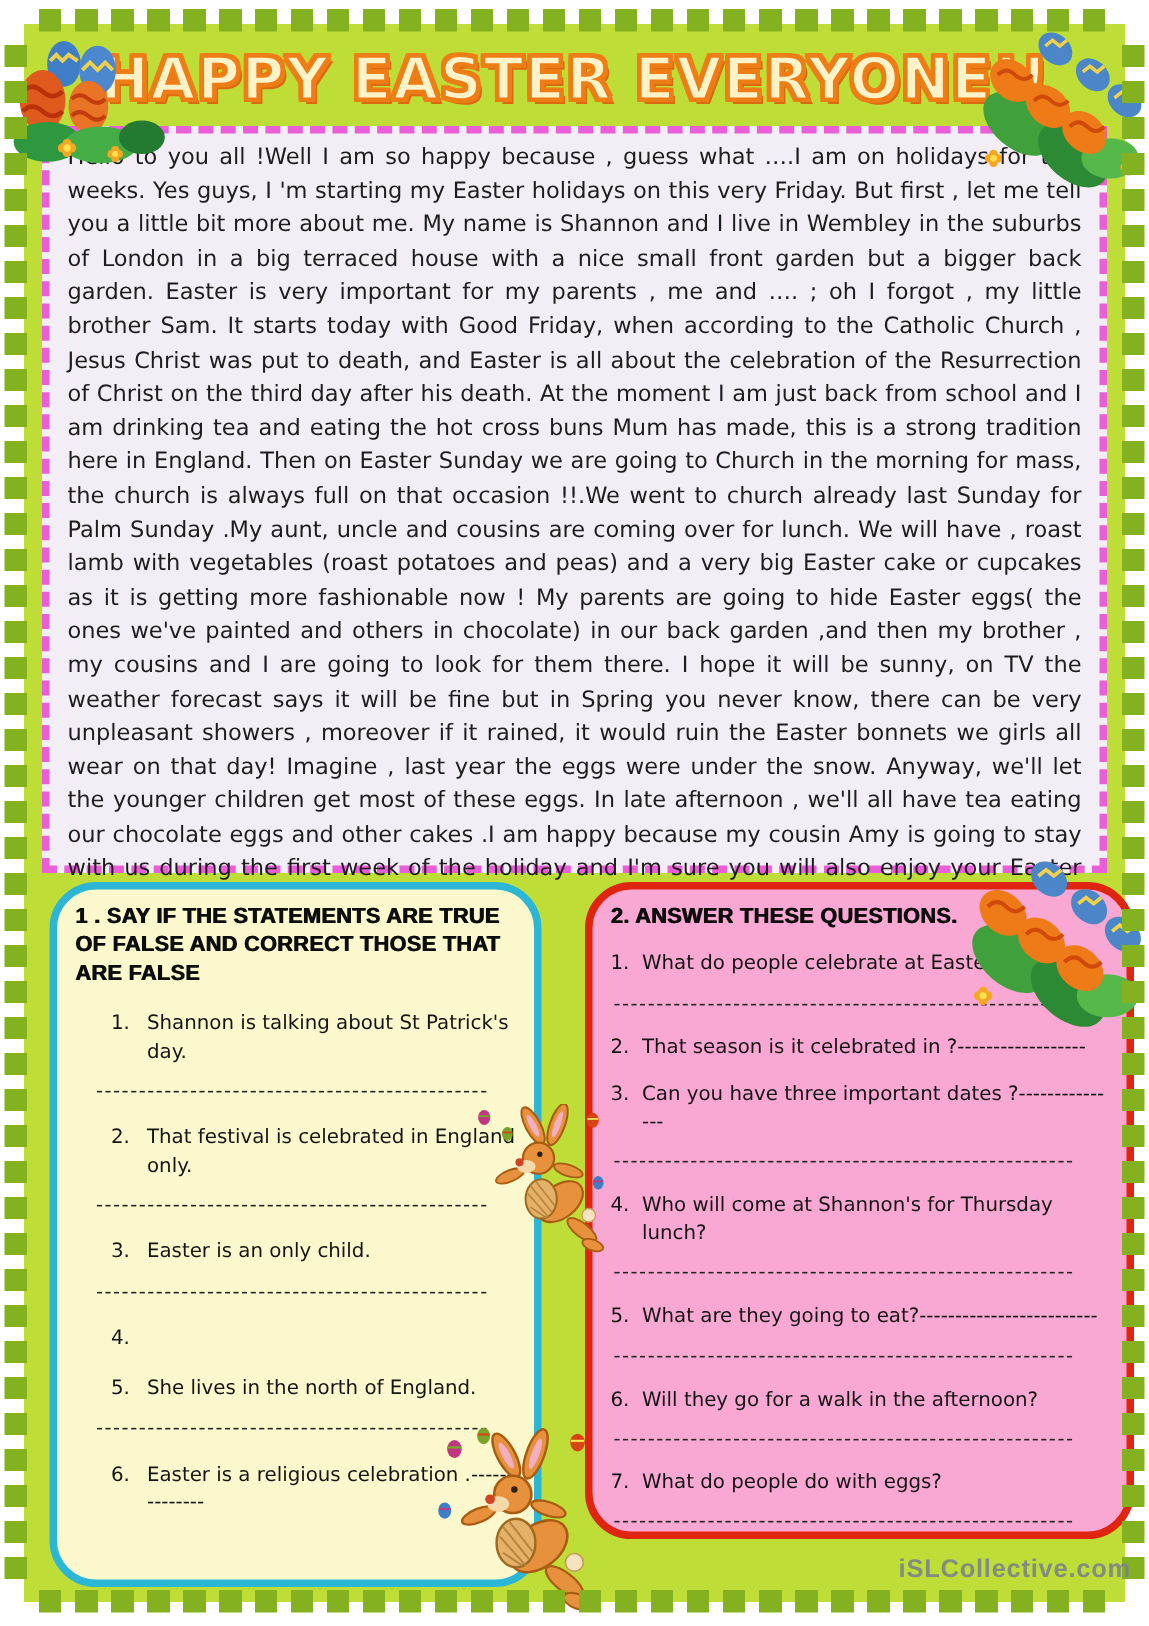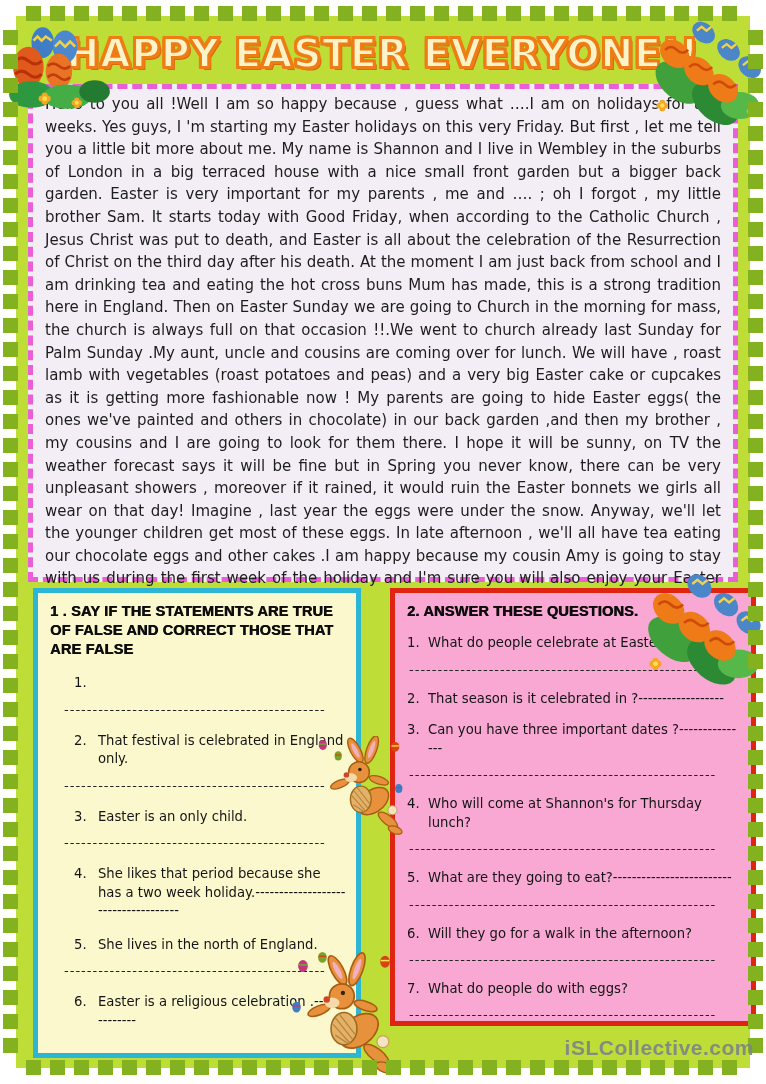--- a/index.html
+++ b/index.html
@@ -41,21 +41,21 @@
   .text-block{
     position:absolute;left:28px;top:84px;width:710px;height:498px;
     background:#f3eef6;border:5px dashed #ea5ed8;box-sizing:border-box;
     padding:4px 12px 2px 12px;z-index:1;
   }
   .passage{
     margin:0;font-size:15px;line-height:22.6px;color:#1d1d1d;
     text-align:justify;
   }
   
-  .panel{position:absolute;box-sizing:border-box;z-index:2;}
+  .panel{position:absolute;box-sizing:border-box;z-index:2;border-radius:31px;}
   .panel-left{
     left:33px;top:588px;width:328px;height:470px;
     background:#fbf8cd;border:5px solid #2cb6d6;
     padding:9px 10px 6px 12px;overflow:hidden;
   }
   .panel-right{
     left:390px;top:588px;width:366px;height:438px;
     background:#f9a8d4;border:5px solid #df2410;
     padding:9px 12px 6px 12px;overflow:hidden;
   }
@@ -80,21 +80,21 @@
   .deco{position:absolute;z-index:5;pointer-events:none;}
   .eggs-top-left{left:6px;top:16px;width:112px;height:94px;}
   .garland-top-right{left:646px;top:12px;width:120px;height:118px;}
   .garland-right-panel{left:638px;top:564px;width:128px;height:126px;}
   .bunny-1{left:312px;top:736px;width:94px;height:104px;}
   .bunny-2{left:290px;top:946px;width:108px;height:134px;}
   
   .watermark{
     position:absolute;right:12px;top:1036px;z-index:7;
     font-family:"Liberation Sans",sans-serif;
-    font-size:21px;font-weight:600;color:rgba(125,132,136,.92);
+    font-size:17px;font-weight:600;color:rgba(125,132,136,.92);
     letter-spacing:.5px;
   }
 </style>
 </head>
 <body>
 
 <div class="lime-field"></div>
 
 <div class="checker checker-h checker-top"></div>
 <div class="checker checker-h checker-bottom"></div>
@@ -107,38 +107,38 @@
 
 <div class="text-block">
   <p class="passage">Hello to you all !Well  I am so happy because , guess what ….I am on holidays for two weeks. Yes guys, I 'm starting my Easter holidays on this very Friday. But first , let me tell you a little bit more  about me. My name is Shannon and I live in Wembley in the suburbs of London in a big terraced house with a nice small front garden but a bigger back garden. Easter is very important for my parents , me and …. ; oh I forgot , my little brother Sam. It starts today with Good Friday, when according to the Catholic Church , Jesus Christ  was put to death, and Easter is all about the celebration of the Resurrection of Christ on the third day after his death. At the moment I am just back from school and I am drinking tea and eating the hot cross buns Mum has made, this is a strong tradition here in England. Then on Easter Sunday we are going to Church in the morning for mass, the church is always full on that occasion !!.We went to church already last Sunday for Palm Sunday .My aunt, uncle and cousins are coming over for lunch. We will have , roast lamb with vegetables  (roast potatoes  and peas) and a very big Easter cake  or cupcakes  as it is getting more fashionable now !  My parents are going to hide Easter eggs( the ones we've painted and others in chocolate) in our back garden ,and then my brother , my cousins and I are going to look for them there. I hope it will be sunny, on TV the  weather forecast says it will be fine but in Spring  you never know, there can be very unpleasant showers , moreover if it rained,  it would ruin the Easter bonnets we girls all wear on that day! Imagine , last year the eggs were under the snow. Anyway, we'll let the younger children get most of these eggs. In late afternoon , we'll all have tea eating our chocolate eggs and  other cakes .I am happy because my cousin Amy is going to stay with us during the first week of the holiday and I'm sure you will also enjoy your Easter break !</p>
 </div>
 
 <div class="panel panel-left">
   <p class="panel-heading">1 . SAY IF THE STATEMENTS ARE TRUE OF FALSE AND CORRECT THOSE THAT ARE FALSE</p>
 
   <div class="qa-item">
     <span class="qa-num">1.</span>
+    <span class="qa-text">Shannon is talking about St Patrick's day.</span>
   </div>
   <div class="answer-line">----------------------------------------------</div>
 
   <div class="qa-item">
     <span class="qa-num">2.</span>
     <span class="qa-text">That festival is celebrated in England only.</span>
   </div>
   <div class="answer-line">----------------------------------------------</div>
 
   <div class="qa-item">
     <span class="qa-num">3.</span>
     <span class="qa-text">Easter is an only child.</span>
   </div>
   <div class="answer-line">----------------------------------------------</div>
 
   <div class="qa-item">
     <span class="qa-num">4.</span>
-    <span class="qa-text">She likes that period because she has a two week holiday.------------------------------------</span>
   </div>
 
   <div class="qa-item">
     <span class="qa-num">5.</span>
     <span class="qa-text">She lives in the north of England.</span>
   </div>
   <div class="answer-line">----------------------------------------------</div>
 
   <div class="qa-item">
     <span class="qa-num">6.</span>

